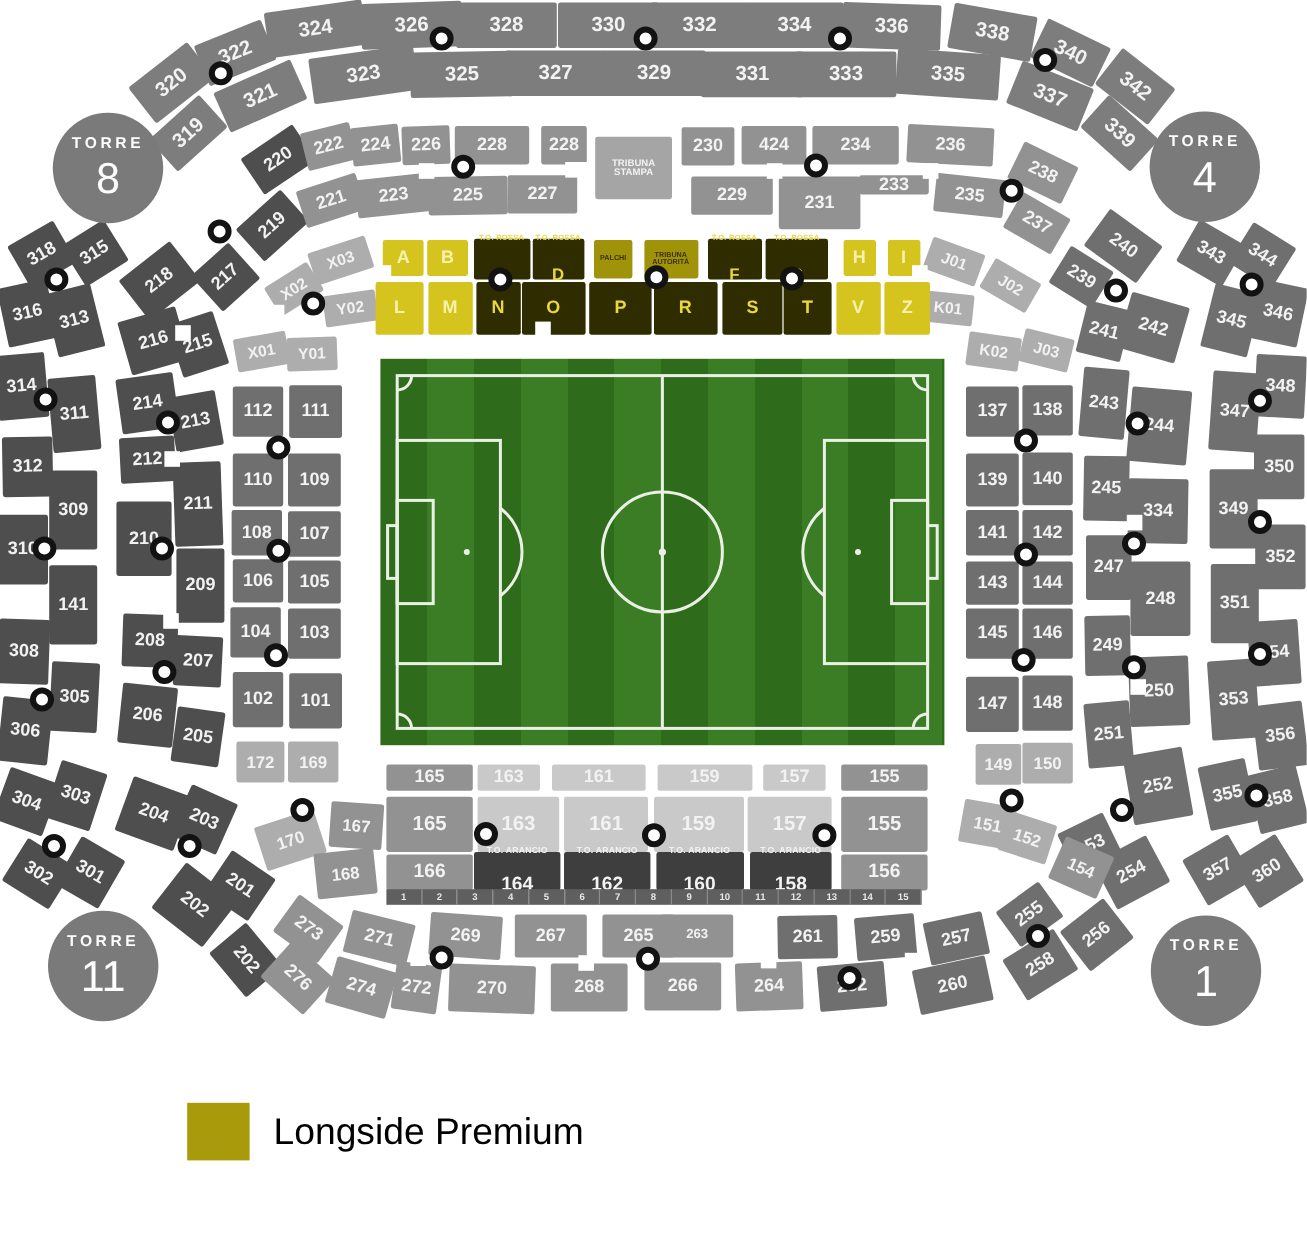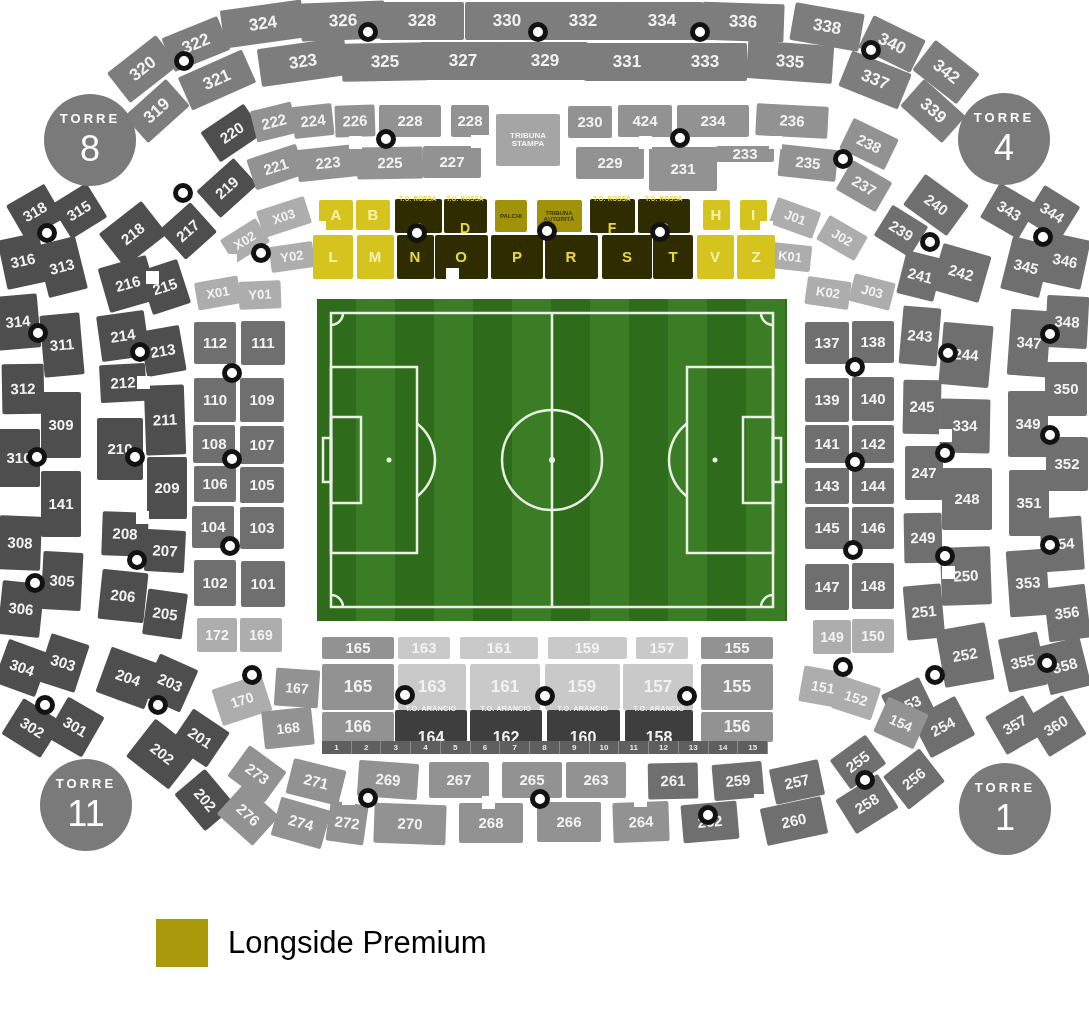--- a/index.html
+++ b/index.html
@@ -193,21 +193,21 @@
     <div class="sec c-md2" style="left: 772px; top: 764px; width: 50px; height: 36px; font-size: 15px; transform: rotate(-12deg);">257</div>
     <div class="sec c-md2" style="left: 763px; top: 802px; width: 62px; height: 38px; font-size: 15px; transform: rotate(-12deg);">260</div>
     <div class="sec c-md2" style="left: 713px; top: 763px; width: 50px; height: 36px; font-size: 15px; transform: rotate(-5deg);">259</div>
     <div class="sec c-md2" style="left: 682px; top: 803px; width: 56px; height: 38px; font-size: 15px; transform: rotate(-5deg);">262</div>
     <div class="sec c-md2" style="left: 648px; top: 763px; width: 50px; height: 36px; font-size: 15px; transform: rotate(-1deg);">261</div>
     <div class="sec c-lt" style="left: 234px; top: 755px; width: 46px; height: 38px; font-size: 15px; transform: rotate(36deg);">273</div>
     <div class="sec c-lt" style="left: 289px; top: 764px; width: 54px; height: 36px; font-size: 15px; transform: rotate(14deg);">271</div>
     <div class="sec c-lt" style="left: 358px; top: 762px; width: 60px; height: 36px; font-size: 15px; transform: rotate(4deg);">269</div>
     <div class="sec c-lt" style="left: 429px; top: 762px; width: 60px; height: 36px; font-size: 15px;">267</div>
     <div class="sec c-lt" style="left: 502px; top: 762px; width: 60px; height: 36px; font-size: 15px;">265</div>
-    <div class="sec c-lt" style="left: 566px; top: 762px; width: 60px; height: 36px; font-size: 15px;">263</div>
+    <div class="sec c-lt" style="left: 551px; top: 762px; width: 60px; height: 36px; font-size: 11px;">263</div>
     <div class="sec c-lt" style="left: 224px; top: 795px; width: 48px; height: 40px; font-size: 15px; transform: rotate(42deg);">276</div>
     <div class="sec c-lt" style="left: 275px; top: 803px; width: 52px; height: 40px; font-size: 15px; transform: rotate(16deg);">274</div>
     <div class="sec c-lt" style="left: 328px; top: 803px; width: 38px; height: 40px; font-size: 15px; transform: rotate(8deg);">272</div>
     <div class="sec c-lt" style="left: 374px; top: 804px; width: 72px; height: 40px; font-size: 15px; transform: rotate(2deg);">270</div>
     <div class="sec c-lt" style="left: 459px; top: 803px; width: 64px; height: 40px; font-size: 15px;">268</div>
     <div class="sec c-lt" style="left: 537px; top: 802px; width: 64px; height: 40px; font-size: 15px;">266</div>
     <div class="sec c-lt" style="left: 613px; top: 802px; width: 56px; height: 40px; font-size: 15px; transform: rotate(-2deg);">264</div>
     <div class="sec c-md2" style="left: 987px; top: 191px; width: 44px; height: 40px; font-size: 15px; transform: rotate(30deg);">343</div>
     <div class="sec c-md2" style="left: 1031px; top: 193px; width: 42px; height: 40px; font-size: 15px; transform: rotate(32deg);">344</div>
     <div class="sec c-md2" style="left: 1006px; top: 240px; width: 40px; height: 54px; font-size: 15px; transform: rotate(14deg);">345</div>

